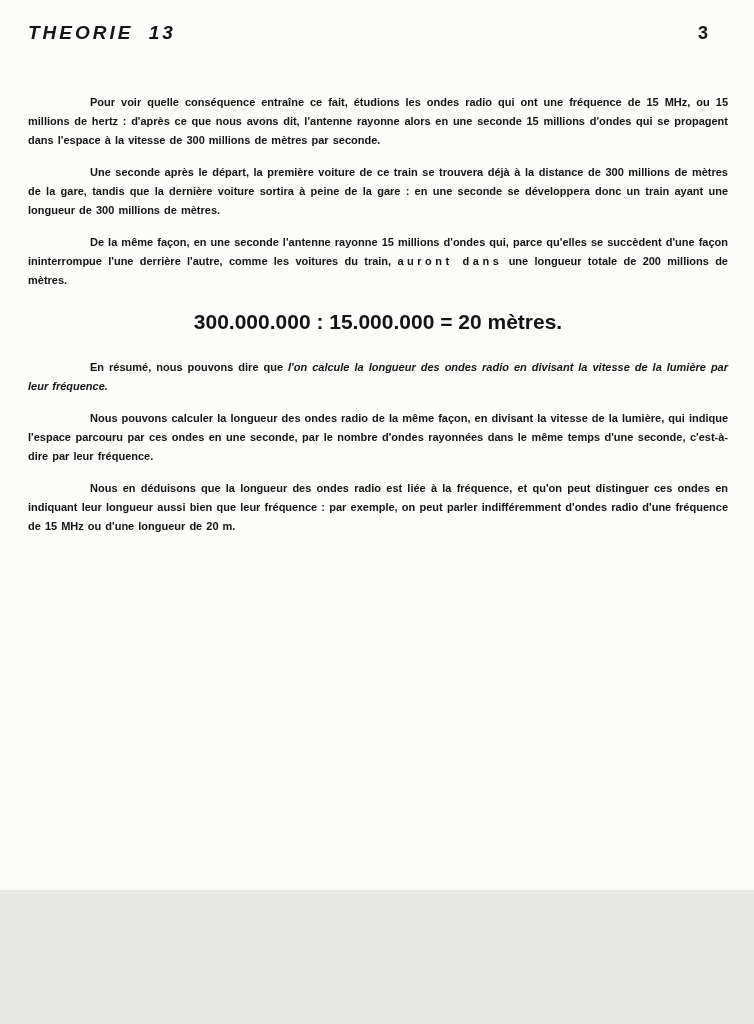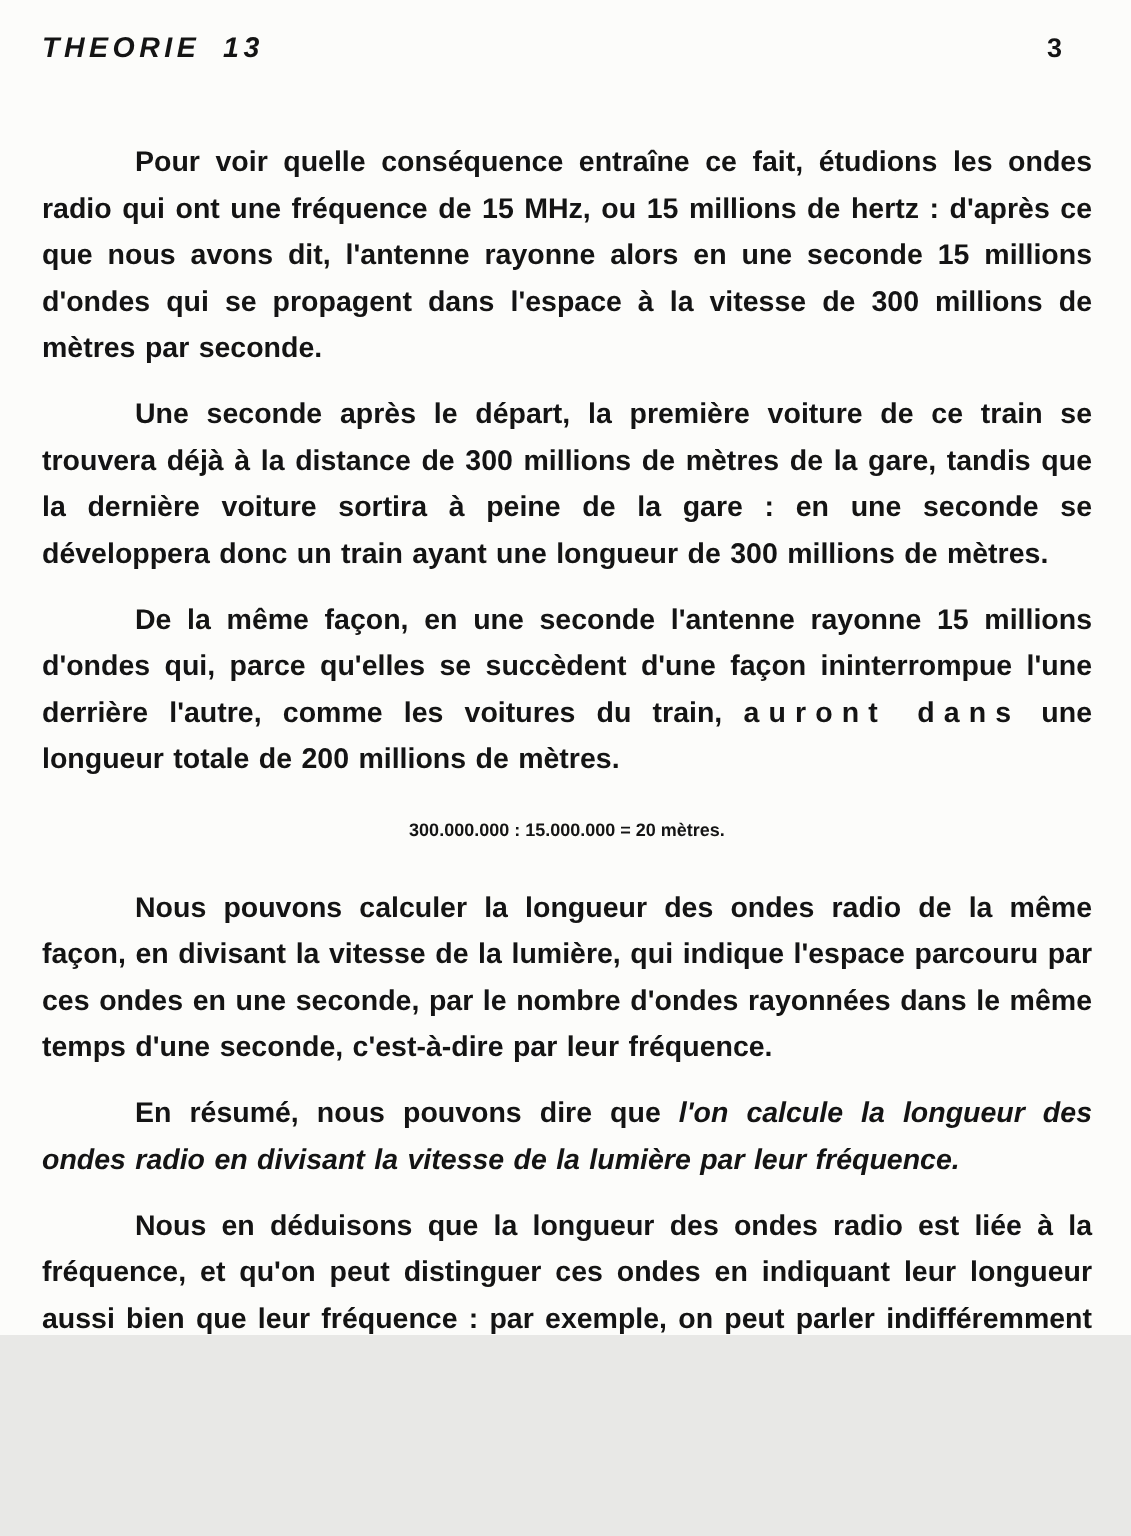--- a/index.html
+++ b/index.html
@@ -32,30 +32,30 @@
     letter-spacing: 3px;
     word-spacing: 7px;
   }
   .header .pagenum {
     font-size: 18px;
     font-weight: 700;
     padding-right: 20px;
   }
   .bodytext p {
     margin: 0 0 13px 0;
-    font-size: 19px;
-    line-height: 31px;
+    font-size: 11px;
+    line-height: 19px;
     font-weight: 700;
     text-align: justify;
     text-indent: 62px;
     word-spacing: 1px;
   }
   .bodytext p:last-child { margin-bottom: 4px; }
   .equation {
-    font-size: 12px;
+    font-size: 21px;
     font-weight: 700;
     text-align: center;
     margin: 20px 0 25px 0;
     line-height: 23px;
   }
   .spaced { letter-spacing: 0.32em; }
   .it { font-style: italic; }
 </style>
 </head>
 <body>
@@ -72,22 +72,22 @@
     <p>Pour voir quelle conséquence entraîne ce fait, étudions les ondes radio qui ont une fréquence de 15 MHz, ou 15 millions de hertz : d'après ce que nous avons dit, l'antenne rayonne alors en une seconde 15 millions d'ondes qui se propagent dans l'espace à la vitesse de 300 millions de mètres par seconde.</p>
 
 
     <p>Une seconde après le départ, la première voiture de ce train se trouvera déjà à la distance de 300 millions de mètres de la gare, tandis que la dernière voiture sortira à peine de la gare : en une seconde se développera donc un train ayant une longueur de 300 millions de mètres.</p>
 
     <p><span>De la même façon, en une seconde l'antenne rayonne 15 millions d'ondes qui, parce qu'elles se succèdent d'une façon ininterrompue l'une derrière l'autre, comme les voitures du train, </span><span class="spaced">auront dans</span><span> une longueur totale de 200 millions de mètres.</span></p>
 
 
     <div class="equation">300.000.000 : 15.000.000 = 20 mètres.</div>
 
+    <p><span>En résumé, nous pouvons dire que </span><span class="it">l'on calcule la longueur des ondes radio en divisant la vitesse de la lumière par leur fréquence.</span></p>
+
     <p>Nous pouvons calculer la longueur des ondes radio de la même façon, en divisant la vitesse de la lumière, qui indique l'espace parcouru par ces ondes en une seconde, par le nombre d'ondes rayonnées dans le même temps d'une seconde, c'est-à-dire par leur fréquence.</p>
-
-    <p><span>En résumé, nous pouvons dire que </span><span class="it">l'on calcule la longueur des ondes radio en divisant la vitesse de la lumière par leur fréquence.</span></p>
 
 
     <p>Nous en déduisons que la longueur des ondes radio est liée à la fréquence, et qu'on peut distinguer ces ondes en indiquant leur longueur aussi bien que leur fréquence : par exemple, on peut parler indifféremment d'ondes radio d'une fréquence de 15 MHz ou d'une longueur de 20 m.</p>
 
   </div>
 
 </div>
 
 </body></html>

